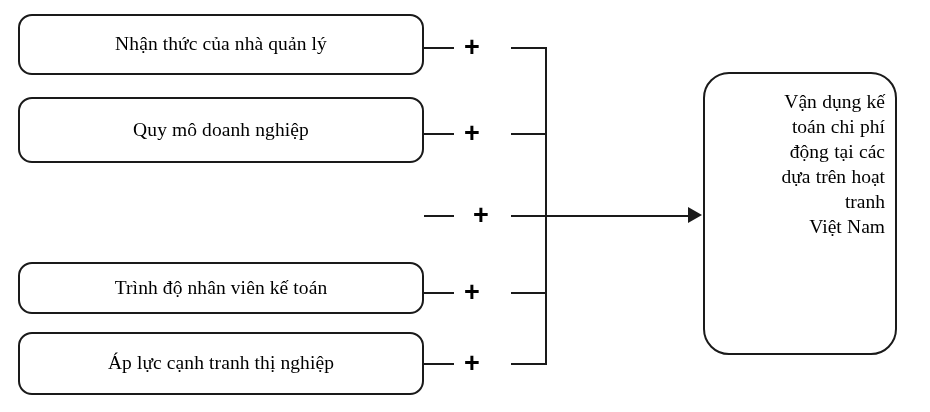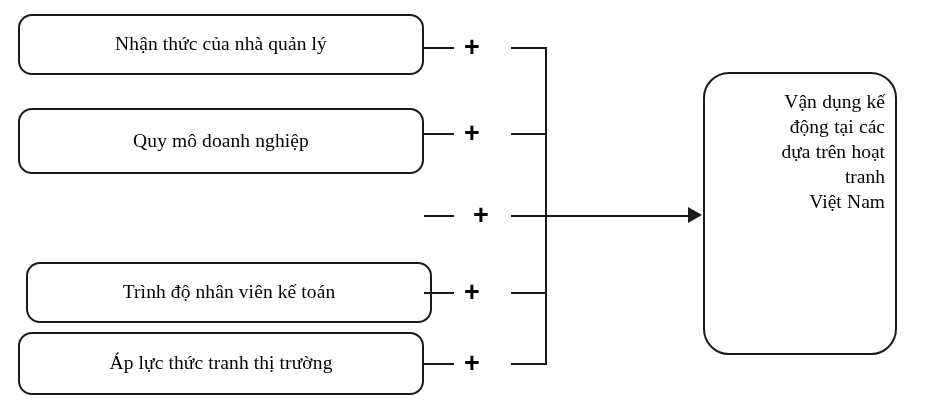--- a/index.html
+++ b/index.html
@@ -86,28 +86,28 @@
   }
 </style>
 </head>
 <body>
 
 <div id="diagram">
 
   <div class="factor-box" style="top:14px;height:61px;">
     <span>Nhận thức của nhà quản lý</span>
   </div>
-  <div class="factor-box" style="top:108px;height:66px;">
+  <div class="factor-box" style="top:97px;height:66px;">
     <span>Quy mô doanh nghiệp</span>
   </div>
-  <div class="factor-box" style="top:262px;height:61px;margin-left:8px;">
+  <div class="factor-box" style="top:262px;height:52px;">
     <span>Trình độ nhân viên kế toán</span>
   </div>
   <div class="factor-box" style="top:332px;height:63px;">
-    <span>Áp lực thức tranh thị trường</span>
+    <span>Áp lực cạnh tranh thị nghiệp</span>
   </div>
 
   <div class="stub" style="left:424px;top:47px;width:30px;"></div>
   <div class="plus" style="left:472px;top:47px;">+</div>
   <div class="stub" style="left:511px;top:47px;width:36px;"></div>
 
   <div class="stub" style="left:424px;top:133px;width:30px;"></div>
   <div class="plus" style="left:472px;top:133px;">+</div>
   <div class="stub" style="left:511px;top:133px;width:36px;"></div>
 
@@ -124,20 +124,21 @@
   <div class="stub" style="left:511px;top:363px;width:36px;"></div>
 
   <div class="bus" style="top:47px;height:318px;"></div>
 
   <div class="arrow-line" style="left:545px;top:215px;width:143px;"></div>
   <div class="arrow-head" style="left:688px;top:207px;"></div>
 
   <div class="outcome-box">
     <div class="outcome-text">
       <div>Vận dụng kế</div>
+      <div>toán chi phí</div>
       <div>động tại các</div>
       <div>dựa trên hoạt</div>
       <div>tranh</div>
       <div>Việt Nam</div>
     </div>
   </div>
 
 </div>
 
 </body></html>

